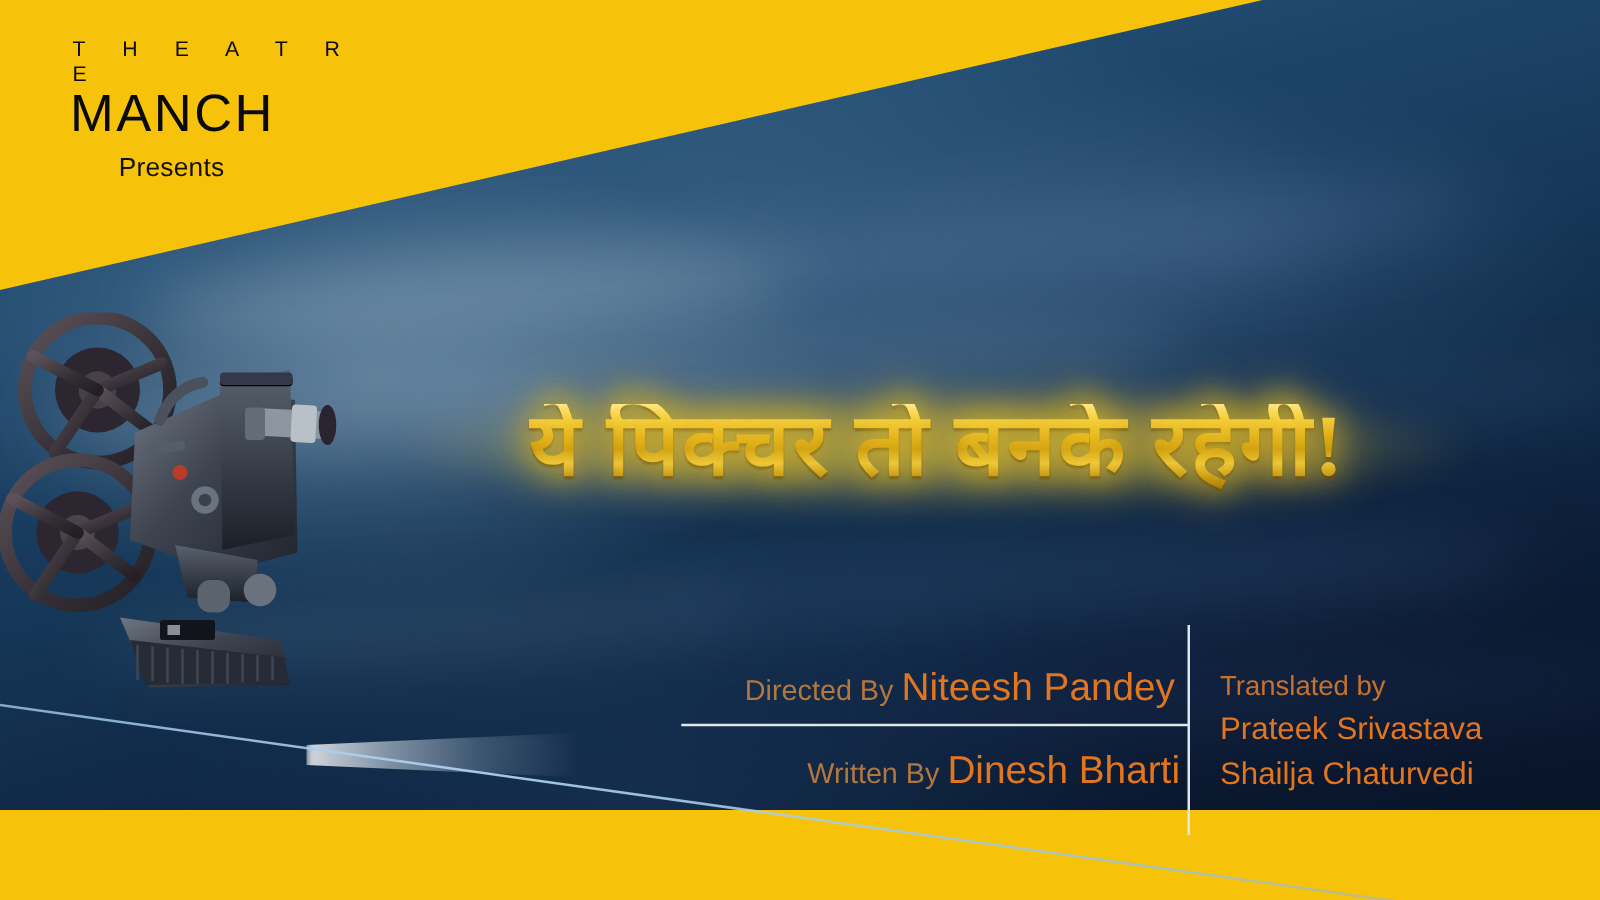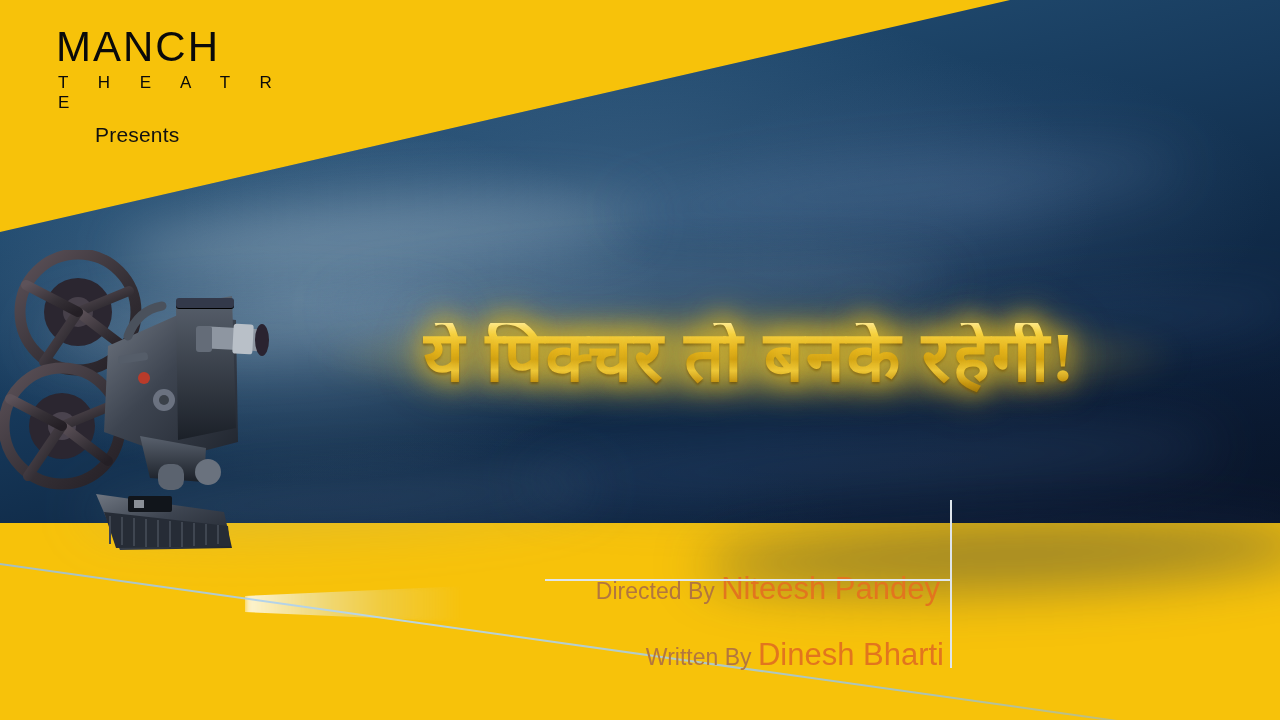--- a/index.html
+++ b/index.html
@@ -9,21 +9,21 @@
   #poster{
     position:relative;
     width:1280px; height:720px;
     background:#F7C20A;
     overflow:hidden;
   }
 
   
   #blue-panel{
     position:absolute;
-    left:0; top:0; width:1280px; height:523px;
+    left:0; top:0; width:1280px; height:648px;
     -webkit-clip-path: polygon(1010px 0px, 1280px 0px, 1280px 720px, 0px 720px, 0px 232px);
     clip-path: polygon(1010px 0px, 1280px 0px, 1280px 720px, 0px 720px, 0px 232px);
     background:
       radial-gradient(ellipse 520px 260px at 300px 300px, rgba(160,190,210,0.38), rgba(160,190,210,0) 70%),
       radial-gradient(ellipse 640px 300px at 640px 210px, rgba(120,160,195,0.30), rgba(120,160,195,0) 72%),
       radial-gradient(ellipse 420px 200px at 980px 200px, rgba(90,120,165,0.22), rgba(90,120,165,0) 70%),
       radial-gradient(ellipse 700px 360px at 1180px 560px, rgba(10,18,40,0.55), rgba(10,18,40,0) 70%),
       radial-gradient(ellipse 560px 300px at 520px 640px, rgba(30,60,95,0.45), rgba(30,60,95,0) 72%),
       linear-gradient(165deg, #2a5f86 0%, #27567d 14%, #1e466a 30%, #173a5c 46%, #112d4b 62%, #0d2340 76%, #0a1b33 88%, #081528 100%);
   }
@@ -81,21 +81,21 @@
     letter-spacing:2px; white-space:nowrap;
     background:linear-gradient(180deg,#fff0a8 0%,#f3cf46 16%,#d9a313 38%,#c28f08 52%,#e9c23a 68%,#b8850a 86%,#8d6304 100%);
     -webkit-background-clip:text; background-clip:text;
     -webkit-text-fill-color:transparent; color:transparent;
     text-shadow:0 0 22px rgba(255,220,60,0.55), 0 0 42px rgba(250,205,40,0.35);
     filter:drop-shadow(0 2px 1px rgba(90,60,0,0.75)) drop-shadow(0 0 16px rgba(255,220,70,0.5));
   }
 
   
   #credits{ position:absolute; left:0; top:0; width:1280px; height:720px; }
-  .credit-line{ position:absolute; white-space:nowrap;margin-top:39px; }
+  .credit-line{ position:absolute; white-space:nowrap; }
   .role{ color:#b2763f; }
   .name{ color:#E2751E; }
 
   #credit-directed{ left:0; top:532px; width:940px; text-align:right; font-size:23px; }
   #credit-directed .name{ font-size:31px; }
   #credit-written { left:4px; top:598px; width:940px; text-align:right; font-size:23px; }
   #credit-written .name{ font-size:31px; }
 
   #rule-h{ position:absolute; left:545px; top:579px; width:406px; height:2px; background:#dfe6ec; }
   #rule-v{ position:absolute; left:950px; top:500px; width:2px; height:168px; background:#dfe6ec; }
@@ -238,22 +238,27 @@
         <span class="role">Directed By </span><span class="name">Niteesh Pandey</span>
       </div>
 
       <div id="rule-h"></div>
       <div id="rule-v"></div>
 
       <div class="credit-line" id="credit-written">
         <span class="role">Written By </span><span class="name">Dinesh Bharti</span>
       </div>
 
+      <div id="credit-translated">
+        <span class="role">Translated by</span>
+        <span class="name">Prateek Srivastava</span>
+        <span class="name">Shailja Chaturvedi</span>
+      </div>
     </div>
   </div>
 
   <div id="logo">
+    <div id="logo-theatre">T H E A T R E</div>
     <div id="logo-manch">MANCH</div>
-    <div id="logo-theatre">T H E A T R E</div>
   </div>
   <div id="presents">Presents</div>
 
 </div>
 
 </body></html>

